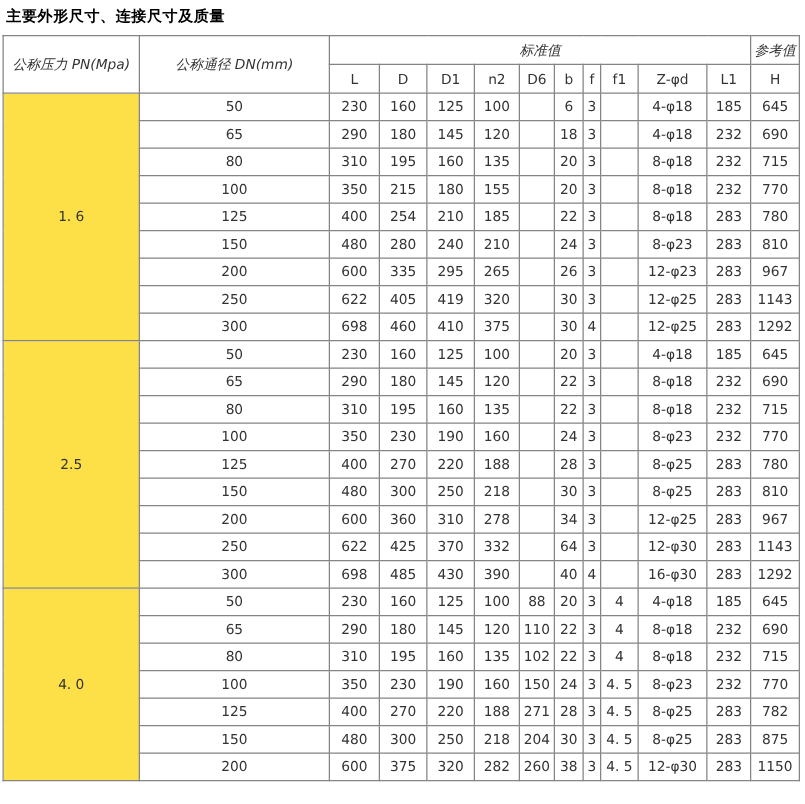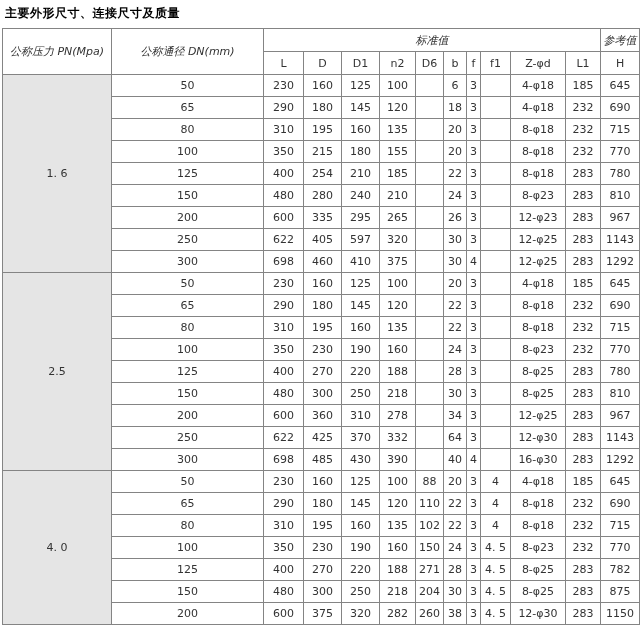--- a/index.html
+++ b/index.html
@@ -32,21 +32,21 @@
     font-size: 11px;
     font-weight: normal;
     color: #333333;
     white-space: nowrap;
     overflow: hidden;
     padding: 0;
   }
   thead tr.head-top th { height: 23px; font-style: italic; }
   thead tr.head-sub th { height: 23px; }
   tbody td { height: 22px; }
-  td.pn-cell { background: #e5e5e5; }
+  td.pn-cell { background: #fde047; }
 </style>
 </head>
 <body>
 
 <div class="page">
   <div class="title">主要外形尺寸、连接尺寸及质量</div>
 
   <table class="dim-table">
     <colgroup>
       <col style="width:109px">
@@ -181,21 +181,21 @@
           <td>3</td>
           <td></td>
           <td>12-φ23</td>
           <td>283</td>
           <td>967</td>
         </tr>
         <tr>
           <td>250</td>
           <td>622</td>
           <td>405</td>
-          <td>597</td>
+          <td>419</td>
           <td>320</td>
           <td></td>
           <td>30</td>
           <td>3</td>
           <td></td>
           <td>12-φ25</td>
           <td>283</td>
           <td>1143</td>
         </tr>
         <tr>

